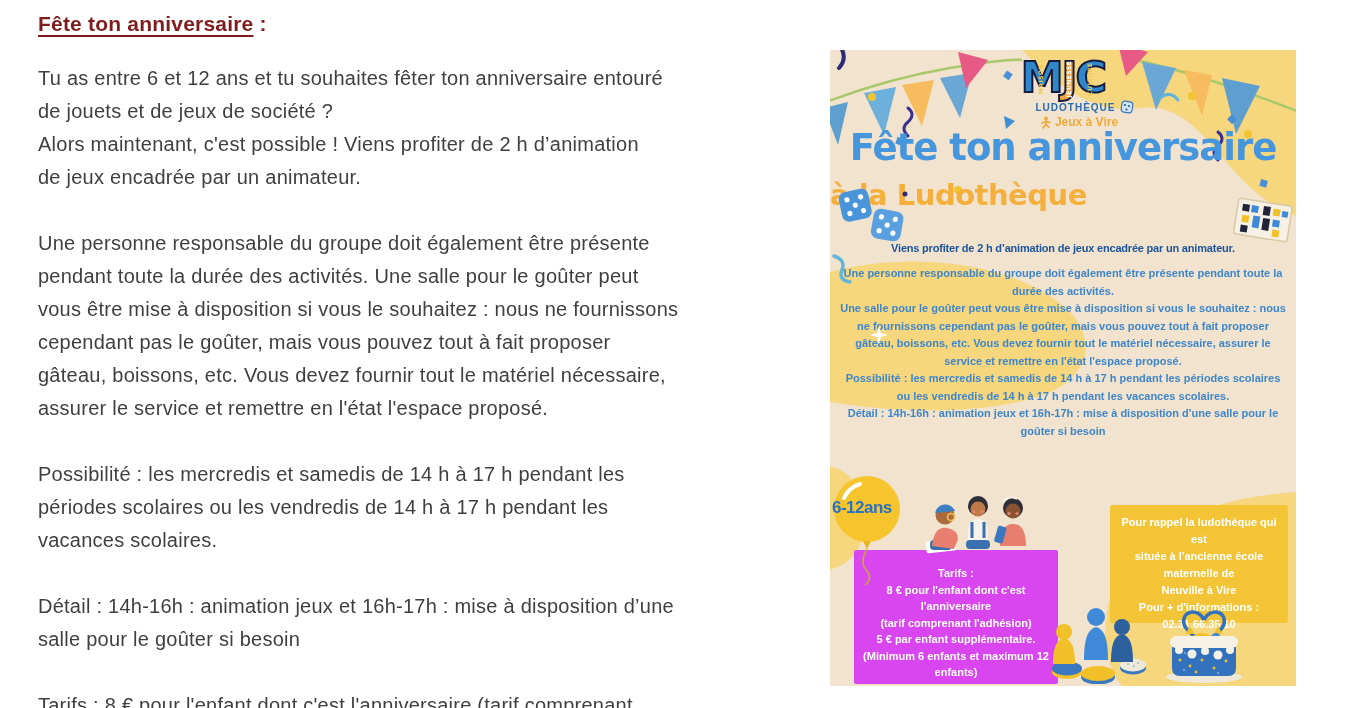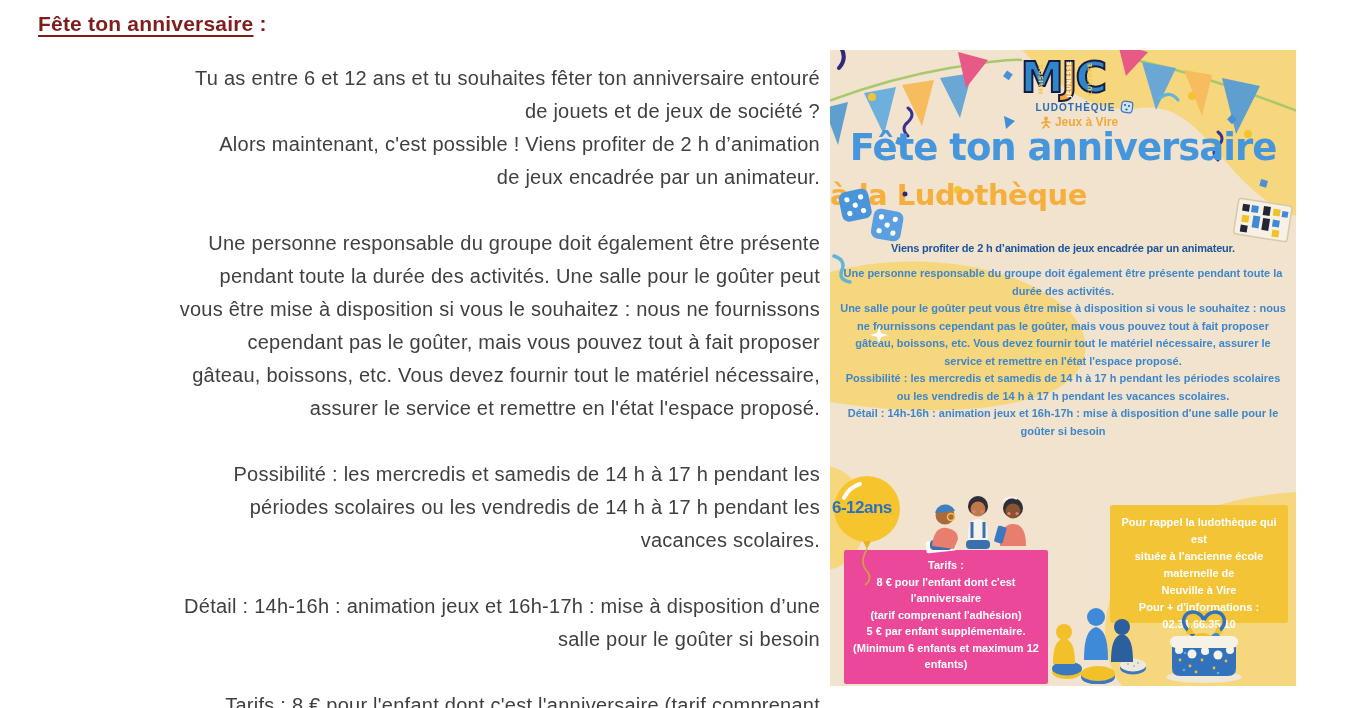--- a/index.html
+++ b/index.html
@@ -7,21 +7,21 @@
     width:1366px;height:708px;position:relative;overflow:hidden;
     background:#ffffff;
     font-family:"Liberation Sans",sans-serif;
   }
   
   .article{position:absolute;left:38px;top:12px;width:782px;color:#3f3f3f;}
   .article-title{font-size:21px;font-weight:bold;color:#7f1d1d;margin:0 0 26px 0;letter-spacing:0.2px;}
   .article-title .underlined{text-decoration:underline;text-decoration-thickness:2px;text-underline-offset:4px;cursor:pointer;}
   .article p{
     font-size:20px;line-height:33px;margin:0 0 33px 0;
-    white-space:pre-line;letter-spacing:0.25px;text-align:right;
+    white-space:pre-line;letter-spacing:0.25px;
   }
   
   .poster{
     position:absolute;left:830px;top:50px;width:466px;height:636px;
     background:#f1e3cd;overflow:hidden;
   }
   .poster svg.layer{position:absolute;left:0;top:0;pointer-events:none;}
   
   .logo{position:absolute;left:0;right:0;top:6px;text-align:center;z-index:3;}
   .logo-letters{line-height:1;font-family:"DejaVu Sans",sans-serif;font-weight:bold;}
@@ -48,23 +48,23 @@
   .poster-lead{position:absolute;left:2px;right:2px;top:192px;text-align:center;z-index:3;
     font-size:11px;font-weight:bold;color:#1c549c;letter-spacing:-0.2px;}
   .poster-body{position:absolute;left:10px;right:10px;top:215px;text-align:center;z-index:3;
     font-size:11px;font-weight:bold;color:#3e86cc;line-height:17.5px;}
   .poster-body p{margin:0;}
   
   .balloon-wrap{position:absolute;left:2px;top:424px;width:72px;height:112px;z-index:4;}
   .age-badge{position:absolute;left:0;width:100%;top:24px;text-align:left;
     font-size:17px;font-weight:bold;color:#2a72c0;letter-spacing:-0.5px;}
   
-  .tarifs-box{position:absolute;left:14px;top:500px;width:204px;height:134px;z-index:3;
-    background:#ec4899;border-radius:2px;color:#ffffff;font-size:11px;font-weight:bold;
-    text-align:center;line-height:1.5;white-space:pre-line;padding:7px 2px;box-sizing:border-box;}
+  .tarifs-box{position:absolute;left:24px;top:500px;width:204px;height:134px;z-index:3;
+    background:#d946ef;border-radius:2px;color:#ffffff;font-size:11px;font-weight:bold;
+    text-align:center;line-height:1.5;white-space:pre-line;padding:15px 2px;box-sizing:border-box;}
   .info-box{position:absolute;left:264px;top:455px;width:178px;height:118px;z-index:3;
     background:#f4c437;border-radius:3px;color:#ffffff;font-size:11px;font-weight:bold;
     text-align:center;line-height:1.55;white-space:pre-line;padding:9px 4px;box-sizing:border-box;margin-left:16px;}
   .sparkle{position:absolute;left:40px;top:276px;z-index:3;}
   .kids{position:absolute;left:84px;top:432px;z-index:4;}
   .meeples{position:absolute;left:218px;top:548px;z-index:5;}
   .cake{position:absolute;left:328px;top:548px;z-index:5;}
   .dice-pair{position:absolute;left:6px;top:136px;z-index:3;}
   .board-icon{position:absolute;right:2px;top:142px;z-index:3;}
 </style>

